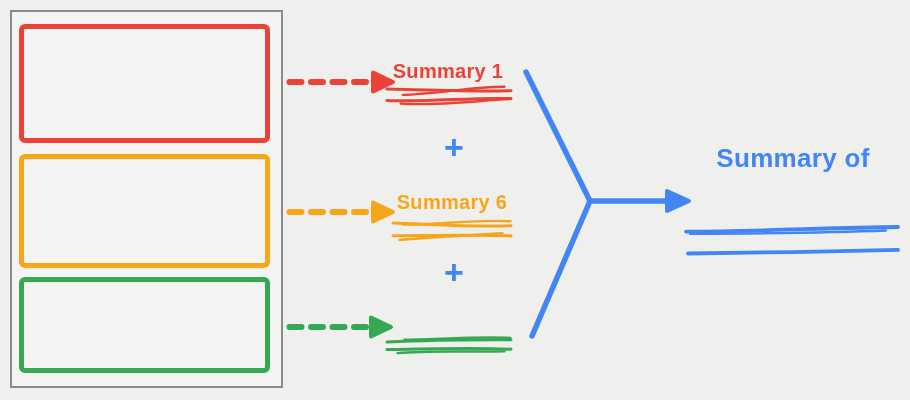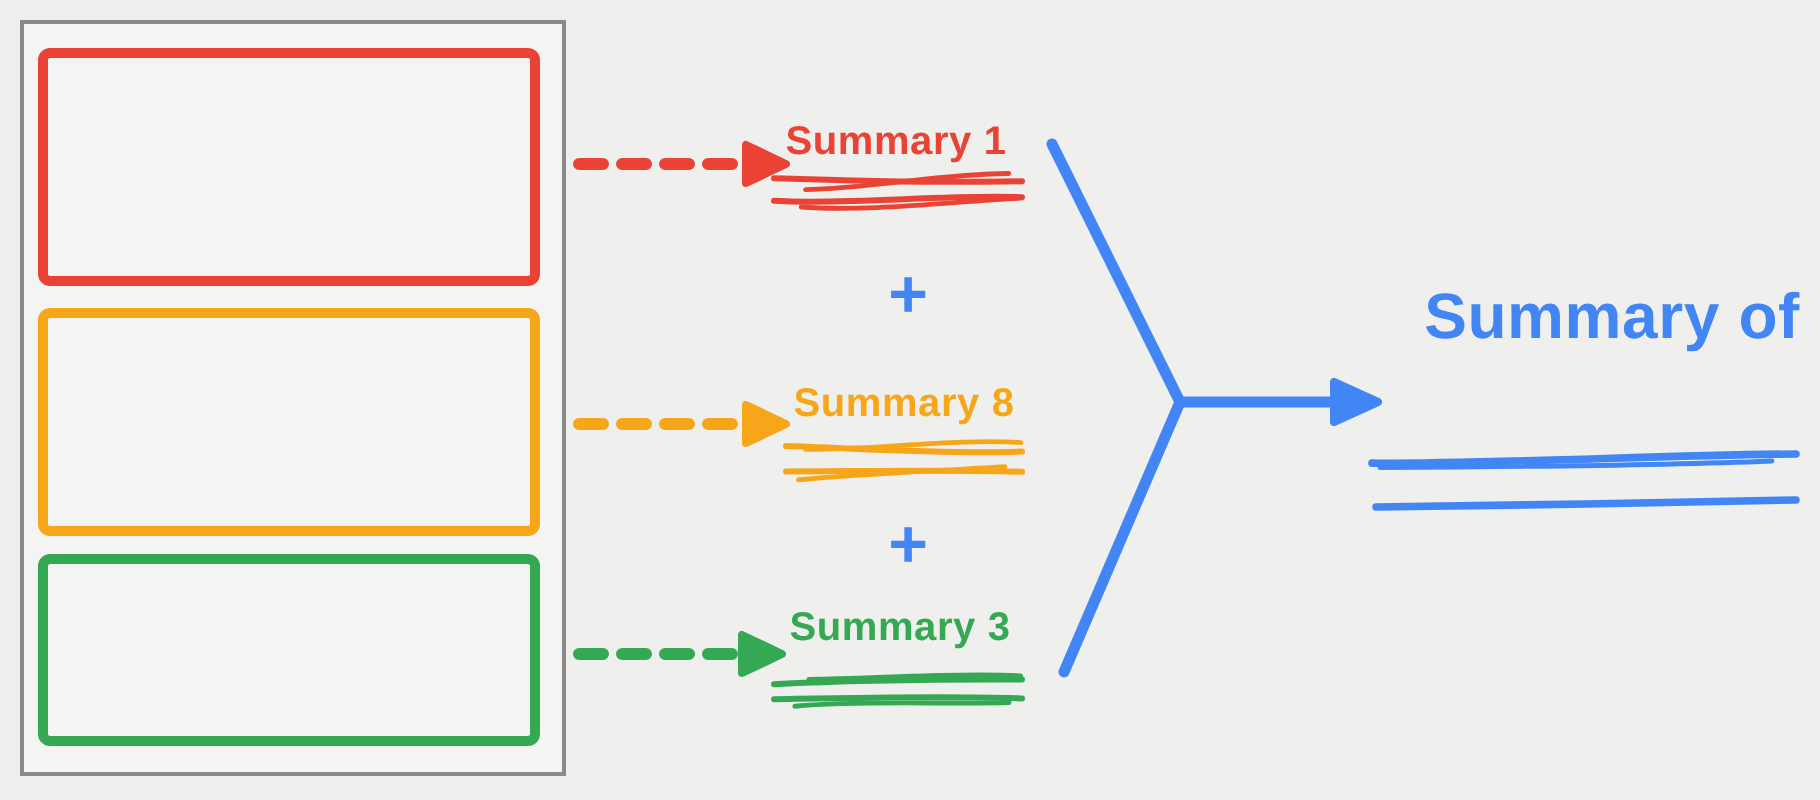--- a/index.html
+++ b/index.html
@@ -33,21 +33,21 @@
 
   .plus {
     position: absolute; transform: translate(-50%, -52%);
     font-size: 34px; font-weight: 700; line-height: 1;
   }
   .plus-0 { left: 454px; top: 148px; }
   .plus-1 { left: 454px; top: 273px; }
 
   .result {
     position: absolute; left: 686px; top: 139px; width: 214px;
-    text-align: right; font-size: 32px; font-weight: 700; line-height: 39px;
+    text-align: center; font-size: 26px; font-weight: 700; line-height: 39px;
     letter-spacing: 0.3px;
   }
   .result span { display: block; }
 </style>
 </head>
 <body>
 
 <div class="stage">
 
   <svg id="fx" xmlns="http://www.w3.org/2000/svg" viewBox="0 0 910 400">
@@ -128,22 +128,21 @@
       </g>
     </svg>
 
   <div class="doc"></div>
 
   <div class="chunk chunk-0" style="border-color: rgb(234, 67, 53);"></div>
   <div class="chunk chunk-1" style="border-color: rgb(247, 166, 25);"></div>
   <div class="chunk chunk-2" style="border-color: rgb(52, 168, 83);"></div>
 
   <div class="slabel slabel-0" style="color: rgb(234, 67, 53);">Summary 1</div>
-  <div class="slabel slabel-1" style="color: rgb(247, 166, 25);">Summary 8</div>
-  <div class="slabel slabel-2" style="color: rgb(52, 168, 83);">Summary 3</div>
+  <div class="slabel slabel-1" style="color: rgb(247, 166, 25);">Summary 6</div>
 
   <div class="plus plus-0" style="color: rgb(66, 133, 244);">+</div>
   <div class="plus plus-1" style="color: rgb(66, 133, 244);">+</div>
 
   <div class="result" style="color: rgb(66, 133, 244);">
     <span>Summary of</span>
   </div>
 
 </div>
 

